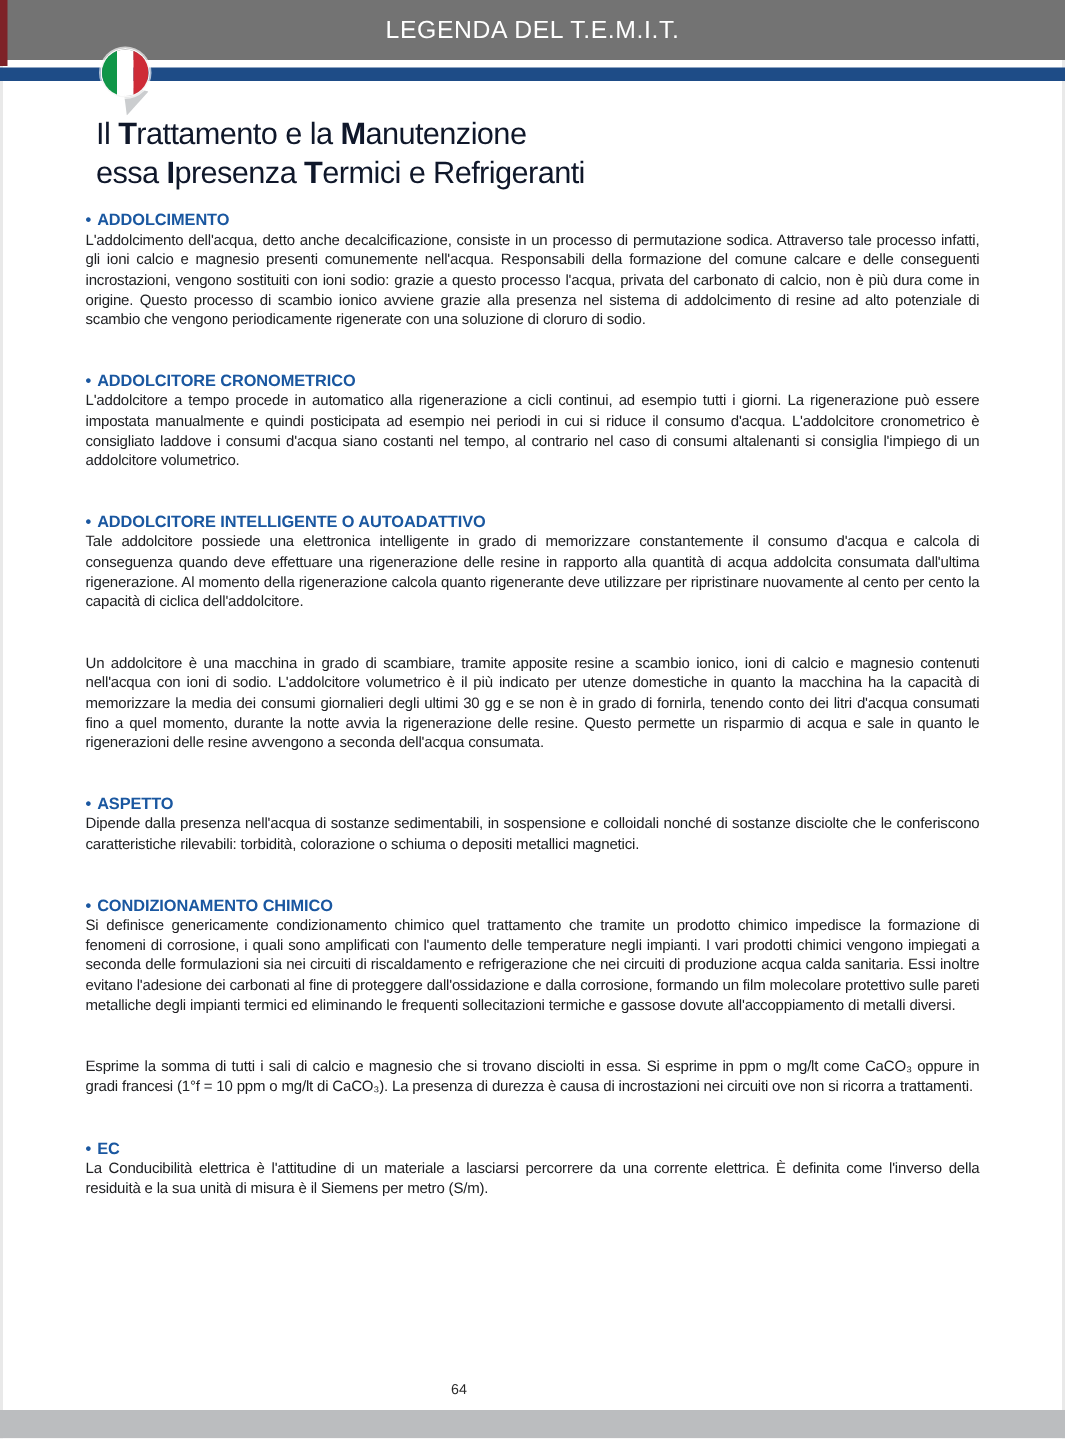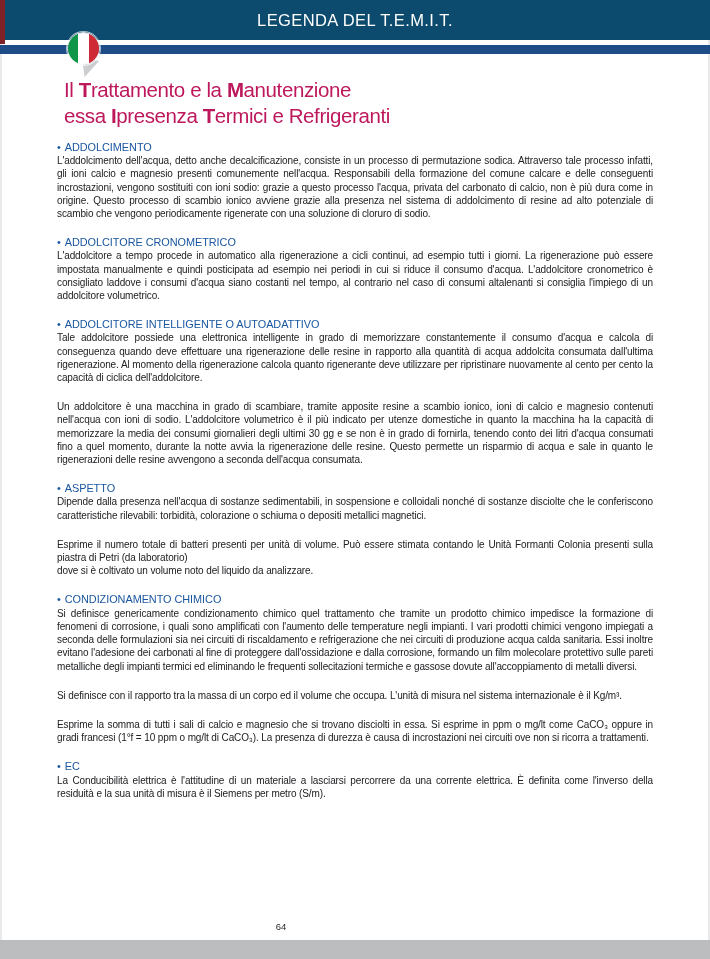--- a/index.html
+++ b/index.html
@@ -3,21 +3,21 @@
 <meta charset="utf-8">
 <style>
   html,body{margin:0;padding:0;background:#ffffff;}
   .page{
     position:relative;width:710px;height:959px;background:#ffffff;overflow:hidden;
     font-family:"Liberation Sans","DejaVu Sans",sans-serif;
     box-shadow:inset 2px 0 0 #e9e9e9, inset -2px 0 0 #e9e9e9;
   }
   
   .banner{
-    position:absolute;left:0;top:0;width:710px;height:40px;background:#0c4a6e;
+    position:absolute;left:0;top:0;width:710px;height:40px;background:#737373;
     display:flex;align-items:center;justify-content:center;
   }
   .banner-title{
     color:#ffffff;font-size:16.5px;letter-spacing:.4px;font-weight:400;
   }
   .blue-bar{position:absolute;left:0;top:45px;width:710px;height:9px;background:#1E4C87;}
   .red-sliver{position:absolute;left:0;top:0;width:5px;height:44px;background:#7E2228;}
   .flag-shadow{
     position:absolute;left:82px;top:57px;width:17px;height:20px;background:#cbcdcf;
     clip-path:polygon(0 0,100% 20%,15% 100%);z-index:1;
@@ -25,43 +25,43 @@
   .flag-pin{
     position:absolute;left:67px;top:32px;width:31px;height:31px;border-radius:50%;
     overflow:hidden;display:flex;z-index:2;border:1px solid #f7f7f7;
     box-shadow:0 0 0 1px rgba(255,255,255,.65);
   }
   .flag-pin .fg{flex:1;background:#109648;}
   .flag-pin .fw{flex:1;background:#ffffff;}
   .flag-pin .fr{flex:1;background:#CE2B37;}
   
   .doc-title{
-    position:absolute;left:64px;top:77px;color:#be185d;
+    position:absolute;left:64px;top:77px;color:#0f172a;
     font-size:20.5px;line-height:26px;letter-spacing:-.4px;font-weight:400;
   }
   .doc-title .b{font-weight:700;}
   
   .content{
     position:absolute;left:57px;top:141px;width:596px;color:#202124;
   }
-  .section{margin-top:16px;}
+  .section{margin-top:28px;}
   .section:first-child{margin-top:0;}
   .sec-heading{
-    color:#1A57A0;font-weight:400;font-size:10.9px;line-height:13.2px;
+    color:#1A57A0;font-weight:700;font-size:10.9px;line-height:13.2px;
     letter-spacing:-.05px;
   }
   .sec-heading .bullet{margin-right:4px;}
   .sec-body{
     font-size:10px;line-height:13.2px;letter-spacing:-.12px;
     text-align:justify;white-space:pre-line;
   }
   
   .page-number{
     position:absolute;left:0;top:921px;width:562px;text-align:center;
-    font-size:9.5px;color:#2b2b2b;
+    font-size:9.5px;color:#2b2b2b;padding-left:25px;
   }
   .footer-bar{position:absolute;left:0;bottom:0;width:710px;height:19px;background:#BBBDBF;}
 </style>
 </head>
 <body>
 
 <div class="page">
 
   <div class="banner">
     <span class="banner-title">LEGENDA DEL T.E.M.I.T.</span>
@@ -94,29 +94,26 @@
       <div class="sec-body">Tale addolcitore possiede una elettronica intelligente in grado di memorizzare constantemente il consumo d'acqua e calcola di conseguenza quando deve effettuare una rigenerazione delle resine in rapporto alla quantità di acqua addolcita consumata dall'ultima rigenerazione. Al momento della rigenerazione calcola quanto rigenerante deve utilizzare per ripristinare nuovamente al cento per cento la capacità di ciclica dell'addolcitore.</div>
     </div>
     <div class="section">
       <div class="sec-body">Un addolcitore è una macchina in grado di scambiare, tramite apposite resine a scambio ionico, ioni di calcio e magnesio contenuti nell'acqua con ioni di sodio. L'addolcitore volumetrico è il più indicato per utenze domestiche in quanto la macchina ha la capacità di memorizzare la media dei consumi giornalieri degli ultimi 30 gg e se non è in grado di fornirla, tenendo conto dei litri d'acqua consumati fino a quel momento, durante la notte avvia la rigenerazione delle resine. Questo permette un risparmio di acqua e sale in quanto le rigenerazioni delle resine avvengono a seconda dell'acqua consumata.</div>
     </div>
     <div class="section">
       <div class="sec-heading"><span class="bullet">•</span><span>ASPETTO</span></div>
       <div class="sec-body">Dipende dalla presenza nell'acqua di sostanze sedimentabili, in sospensione e colloidali nonché di sostanze disciolte che le conferiscono caratteristiche rilevabili: torbidità, colorazione o schiuma o depositi metallici magnetici.</div>
     </div>
     <div class="section">
-      <div class="sec-body">Esprime il numero totale di batteri presenti per unità di volume. Può essere stimata contando le Unità Formanti Colonia presenti sulla piastra di Petri (da laboratorio)
-dove si è coltivato un volume noto del liquido da analizzare.</div>
     </div>
     <div class="section">
       <div class="sec-heading"><span class="bullet">•</span><span>CONDIZIONAMENTO CHIMICO</span></div>
       <div class="sec-body">Si definisce genericamente condizionamento chimico quel trattamento che tramite un prodotto chimico impedisce la formazione di fenomeni di corrosione, i quali sono amplificati con l'aumento delle temperature negli impianti. I vari prodotti chimici vengono impiegati a seconda delle formulazioni sia nei circuiti di riscaldamento e refrigerazione che nei circuiti di produzione acqua calda sanitaria. Essi inoltre evitano l'adesione dei carbonati al fine di proteggere dall'ossidazione e dalla corrosione, formando un film molecolare protettivo sulle pareti metalliche degli impianti termici ed eliminando le frequenti sollecitazioni termiche e gassose dovute all'accoppiamento di metalli diversi.</div>
     </div>
     <div class="section">
-      <div class="sec-body">Si definisce con il rapporto tra la massa di un corpo ed il volume che occupa. L'unità di misura nel sistema internazionale è il Kg/m³.</div>
     </div>
     <div class="section">
       <div class="sec-body">Esprime la somma di tutti i sali di calcio e magnesio che si trovano disciolti in essa. Si esprime in ppm o mg/lt come CaCO₃ oppure in gradi francesi (1°f = 10 ppm o mg/lt di CaCO₃). La presenza di durezza è causa di incrostazioni nei circuiti ove non si ricorra a trattamenti.</div>
     </div>
     <div class="section">
       <div class="sec-heading"><span class="bullet">•</span><span>EC</span></div>
       <div class="sec-body">La Conducibilità elettrica è l'attitudine di un materiale a lasciarsi percorrere da una corrente elettrica. È definita come l'inverso della residuità e la sua unità di misura è il Siemens per metro (S/m).</div>
     </div>
   </div>
 

